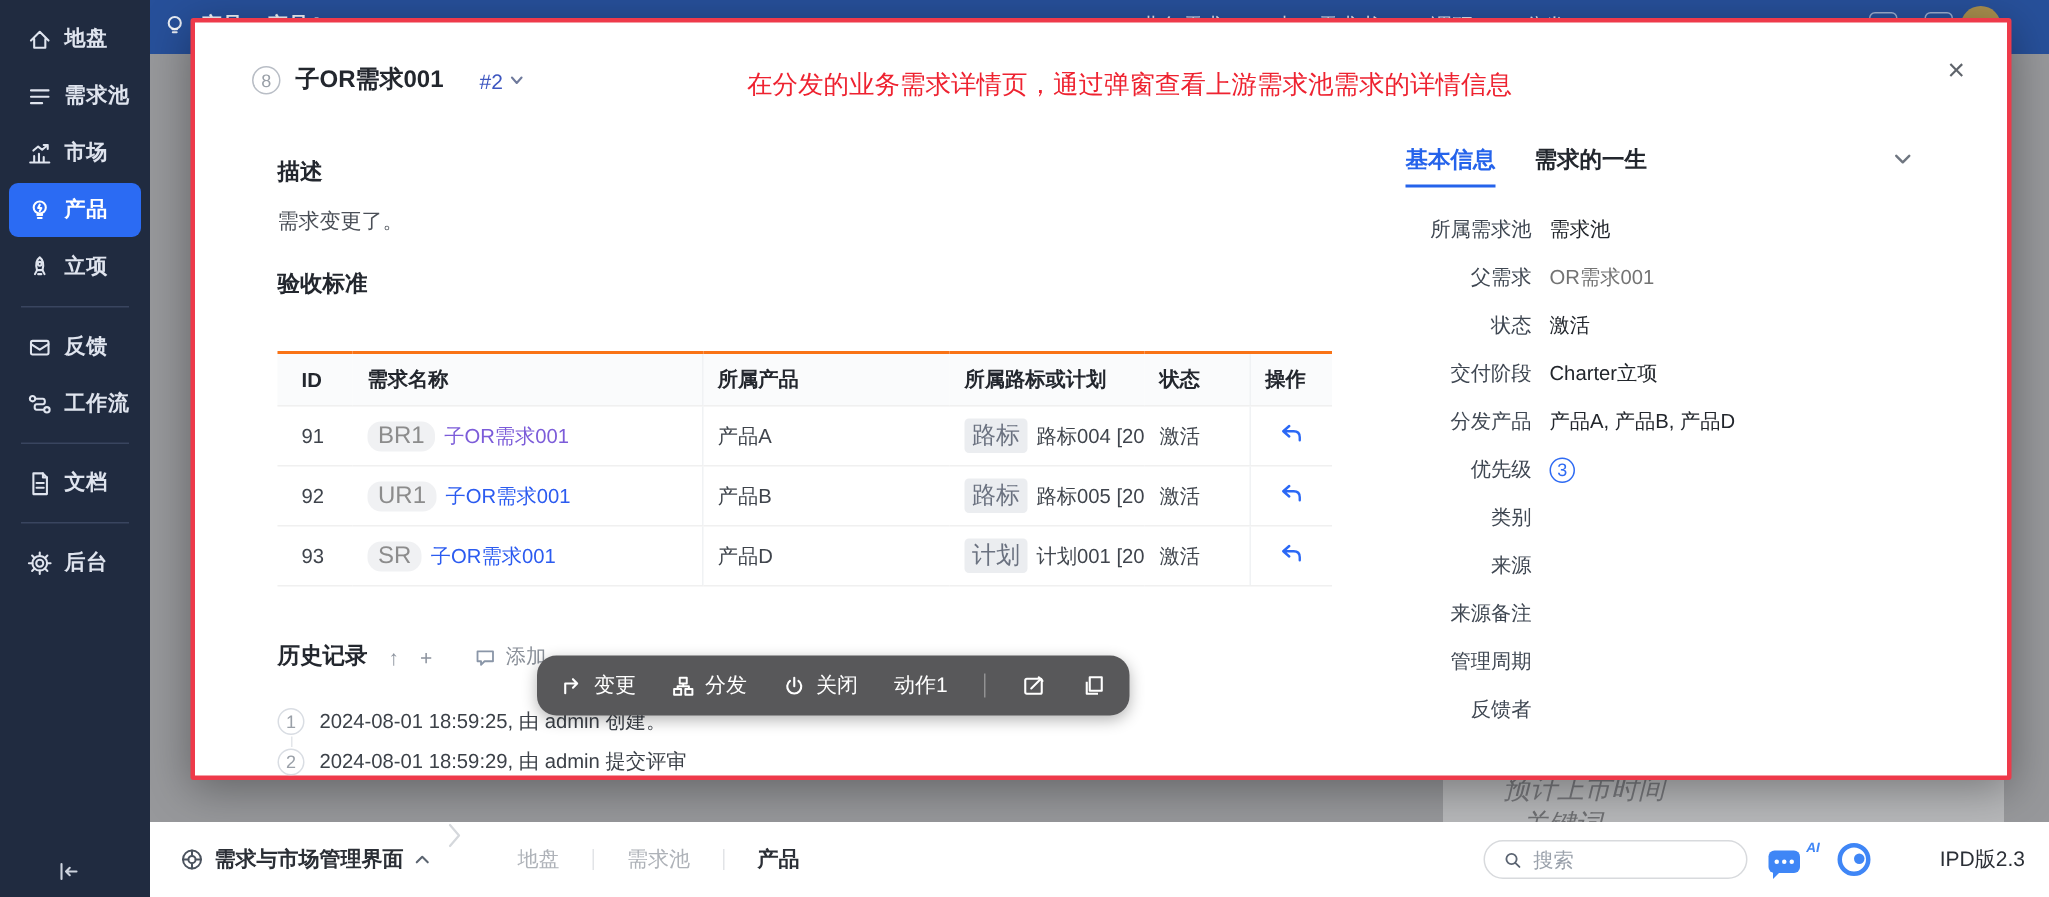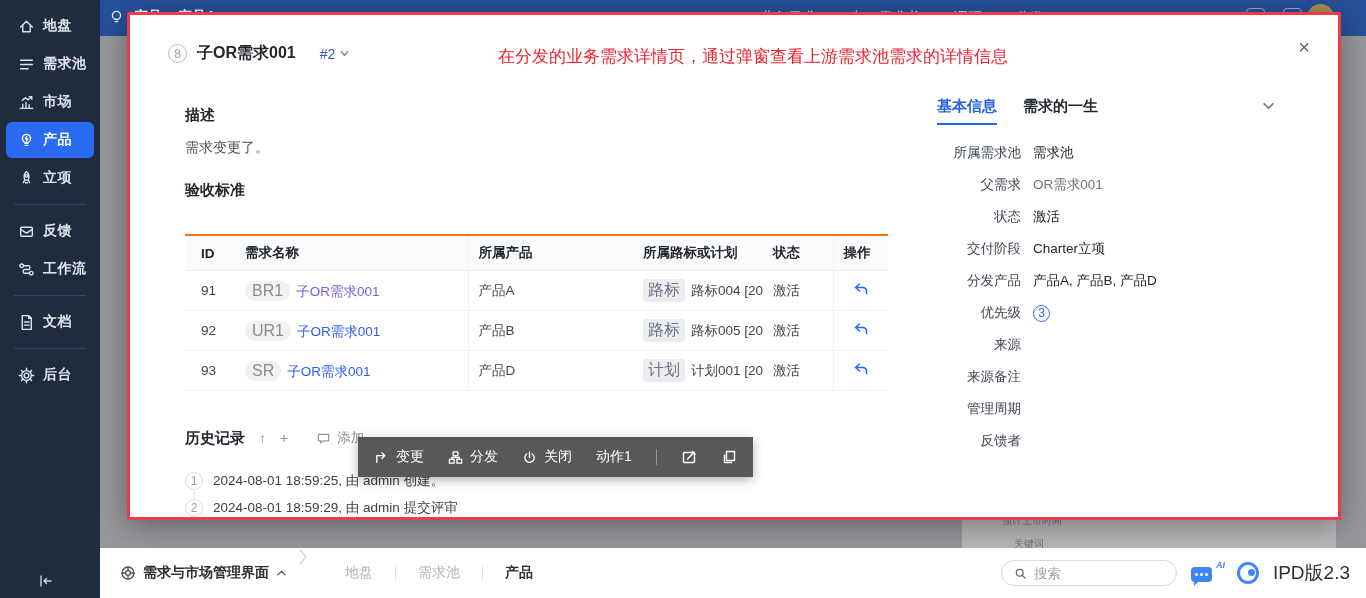--- a/index.html
+++ b/index.html
@@ -14,21 +14,21 @@
   
   .top-header { position:absolute; left:100px; top:0; right:0; height:36px; background:#27509a; z-index:1; }
   .th-bulb { position:absolute; left:8px; top:9px; color:rgba(255,255,255,.9); }
   .th-left-text { position:absolute; left:34px; top:8px; color:rgba(255,255,255,.95); font-weight:bold; white-space:nowrap; }
   .th-menu { position:absolute; left:660px; top:9px; display:flex; gap:34px; color:rgba(255,255,255,.85); white-space:nowrap; }
   .th-sq { position:absolute; top:8px; width:19px; height:19px; border:1.5px solid rgba(255,255,255,.55); border-radius:4px; }
   .th-avatar { position:absolute; right:32px; top:4px; width:27px; height:27px; border-radius:50%; background:#a98f4e; }
 
   
   .underlay-panel { position:absolute; left:962px; top:496px; width:374px; height:64px; background:#b7b8ba; z-index:2; overflow:hidden; }
-  .underlay-row { position:absolute; color:#77787c; font-size:10px; }
+  .underlay-row { position:absolute; color:#77787c; font-size:18px;font-style:italic; }
   .u-row1 { left:40px; top:18px; }
   .u-row2 { left:52px; top:41px; color:#6f7073; }
 
   
   .sidebar { position:absolute; left:0; top:0; bottom:0; width:100px; background:#202b40; z-index:30; padding-top:6px; }
   .sb-item { display:flex; align-items:center; gap:8px; height:36px; margin:2px 6px; padding-left:12px;
              color:#dfe4ee; border-radius:6px; cursor:pointer; }
   .sb-item .lbl { font-size:14px; font-weight:bold; letter-spacing:.5px; white-space:nowrap; }
   .sb-item.active { background:#2b6bf3; color:#ffffff; }
   .sb-div { height:1px; background:#39455f; margin:8px 14px; }
@@ -49,21 +49,21 @@
   .search-pill input { border:none; outline:none; width:110px; font-size:13.5px; color:#3c4148; background:transparent;
                        font-family:inherit; }
   .search-pill input::placeholder { color:#9aa1ab; }
   .ai-wrap { position:relative; width:32px; height:22px; cursor:pointer; }
   .ai-bubble { position:absolute; left:0; top:5px; width:21px; height:15px; background:#3f86f6; border-radius:4px; }
   .ai-bubble::after { content:""; position:absolute; left:3px; bottom:-4px; border:4px solid transparent; border-top-color:#3f86f6; border-left-color:#3f86f6; }
   .ai-dot { position:absolute; top:11px; width:3px; height:3px; border-radius:50%; background:#fff; }
   .ai-sup { position:absolute; right:-2px; top:-2px; font-size:9px; font-weight:bold; color:#3f86f6; font-style:italic; }
   .brand-logo { position:relative; width:22px; height:22px; border-radius:50%; border:3px solid #3f86f6; background:#fff; }
   .brand-logo::after { content:""; position:absolute; right:1px; top:4px; width:7px; height:7px; border-radius:50%; background:#3f86f6; }
-  .bb-version { color:#2b2f36; font-size:19px; }
+  .bb-version { color:#2b2f36; font-size:14px;margin-left:32px; }
 
   
   .modal { position:absolute; left:127px; top:12px; width:1214px; height:508px; background:#ffffff;
            border:3px solid #ee3a4a; border-radius:2px; z-index:20; overflow:hidden;
            box-shadow:0 6px 30px rgba(0,0,0,.35); }
   .m-close { position:absolute; right:28px; top:22px; font-size:20px; color:#5f646b; cursor:pointer; line-height:1; }
   .m-title-row { position:absolute; left:38px; top:28px; display:flex; align-items:center; gap:10px; }
   .num-circle { width:19px; height:19px; border:1px solid #b9bec6; border-radius:50%; color:#9aa0a8;
                 font-size:12px; display:flex; align-items:center; justify-content:center; }
   .m-title { font-size:16px; font-weight:bold; color:#23272e; }
@@ -98,21 +98,21 @@
 
   .hist-row { display:flex; align-items:center; gap:14px; margin-top:36px; height:22px; }
   .hist-icon { color:#8c939e; font-size:14px; cursor:pointer; line-height:1; }
   .hist-add { display:flex; align-items:center; gap:6px; color:#8a9099; font-size:13.5px; margin-left:14px; cursor:pointer; }
   .timeline { margin-top:22px; }
   .tl-item { display:flex; align-items:center; gap:10px; height:20px; font-size:13.5px; color:#3c4148; }
   .tl-gap { width:1px; height:7px; background:#e3e6ea; margin-left:9px; }
   .tl-num { width:18px; height:18px; border:1px solid #d9dde3; border-radius:50%; color:#9aa0a8; font-size:12px;
             display:flex; align-items:center; justify-content:center; flex:none; }
 
-  .float-toolbar { position:absolute; left:228px; top:422px; height:40px; background:#58585a; border-radius:0;
+  .float-toolbar { position:absolute; left:228px; top:422px; height:40px; background:#58585a; border-radius:13px;
                    display:flex; align-items:center; padding:0 16px; gap:24px; color:#fff; font-size:14px;
                    box-shadow:0 3px 10px rgba(0,0,0,.3); z-index:5; }
   .ft-btn { display:flex; align-items:center; gap:7px; cursor:pointer; white-space:nowrap; }
   .ft-sep { width:1px; height:16px; background:rgba(255,255,255,.35); }
 
   .right-panel { position:absolute; left:807px; top:82px; width:400px; }
   .rp-tabs { display:flex; align-items:flex-start; gap:26px; height:30px; position:relative; }
   .rp-tab { font-size:15px; font-weight:bold; color:#23272e; cursor:pointer; padding-bottom:7px; }
   .rp-tab.active { color:#2563eb; border-bottom:2px solid #2563eb; }
   .rp-chevron { position:absolute; right:62px; top:2px; color:#6f7680; cursor:pointer; }
@@ -434,20 +434,24 @@
         <span class="rp-label">分发产品</span>
         <span class="rp-value">产品A, 产品B, 产品D</span>
       </div>
       <div class="rp-row">
         <span class="rp-label">优先级</span>
         <span class="rp-value" style="margin-left:12px;">
           <span class="prio-circle">3</span>
         </span>
       </div>
       <div class="rp-row">
+        <span class="rp-label">类别</span>
+        <span class="rp-value"></span>
+      </div>
+      <div class="rp-row">
         <span class="rp-label">来源</span>
         <span class="rp-value"></span>
       </div>
       <div class="rp-row">
         <span class="rp-label">来源备注</span>
         <span class="rp-value"></span>
       </div>
       <div class="rp-row">
         <span class="rp-label">管理周期</span>
         <span class="rp-value"></span>

